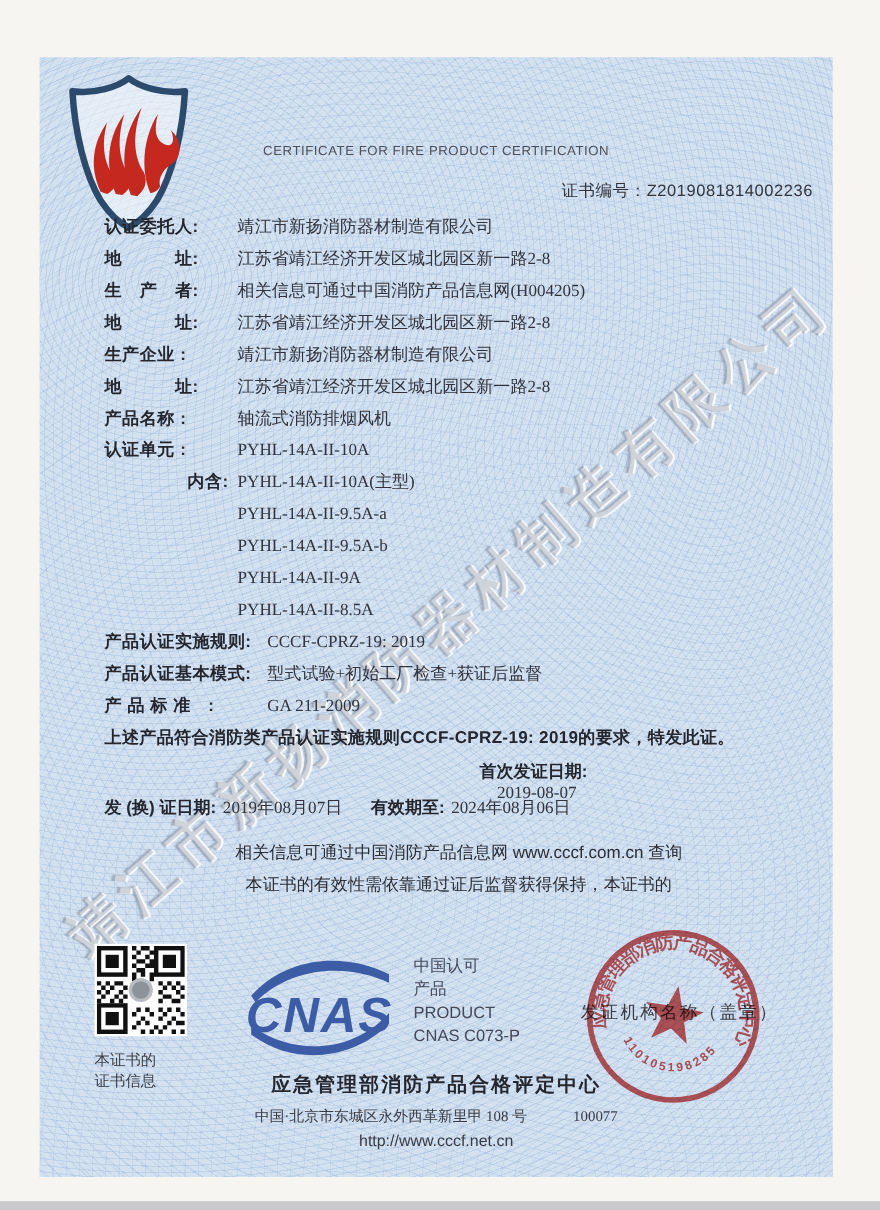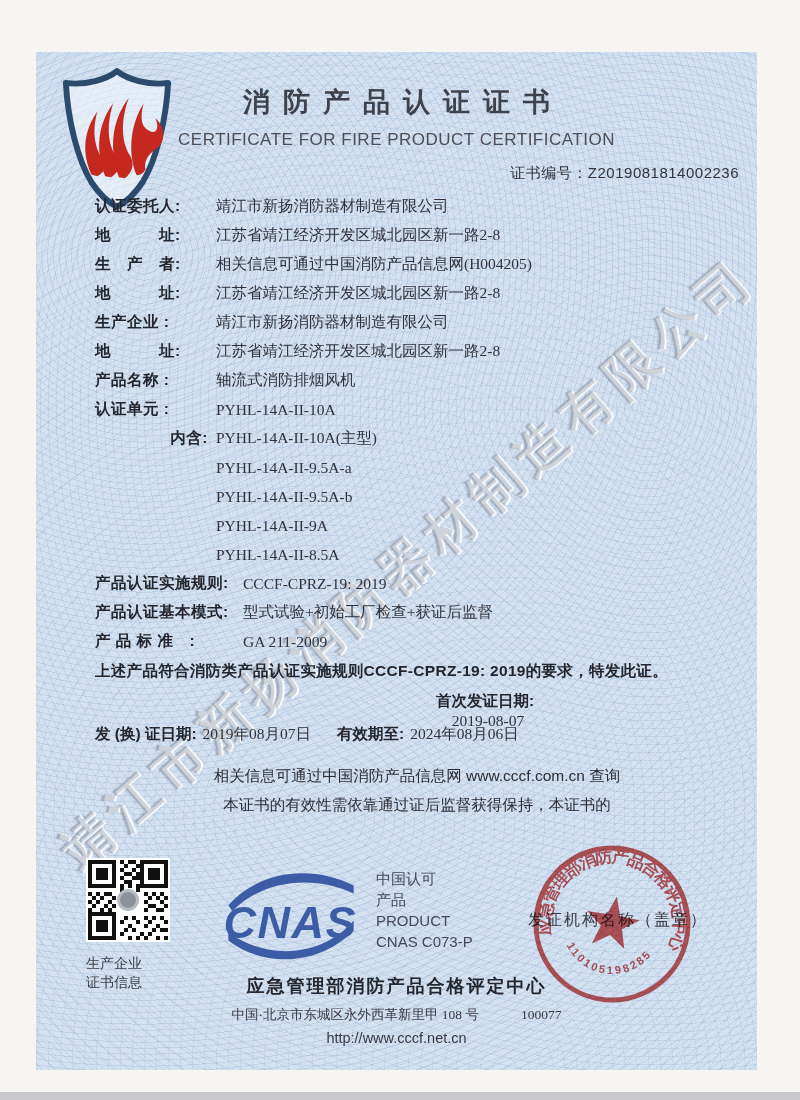--- a/index.html
+++ b/index.html
@@ -24,21 +24,21 @@
     transform:translate(-50%,-50%) rotate(-41deg);
     font-size:52px;font-weight:600;letter-spacing:8px;white-space:nowrap;
     color:rgba(122,132,148,.32);
     text-shadow:1.5px 1.5px 1px rgba(255,255,255,.9), -1px -1px 1px rgba(90,100,120,.22);
     pointer-events:none;
   }
   .logo{position:absolute;left:22px;top:12px;width:118px;height:148px;}
   .title{position:absolute;left:0;top:32px;width:100%;text-align:center;
     font-size:27px;font-weight:600;letter-spacing:13px;color:#3e424c;text-indent:13px;}
   .title-en{position:absolute;left:0;top:78px;width:100%;text-align:center;
-    font-size:17px;letter-spacing:.5px;color:#4c4f58;}
+    font-size:12px;letter-spacing:.5px;color:#4c4f58;}
   .cert-no{position:absolute;right:18px;top:112px;font-size:15px;color:#32353e;letter-spacing:.5px;}
   .fields{position:absolute;left:59px;top:140px;width:644px;font-size:15.5px;}
   .row{display:flex;align-items:center;height:29px;}
   .row .lbl{font-weight:bold;color:#23262e;flex:0 0 auto;width:113px;letter-spacing:.5px;}
   .row .lbl.right{text-align:right;}
   .row.wide .lbl{width:auto;min-width:140px;}
   .row .val{margin-left:8px;color:#30333d;font-family:"Liberation Serif", serif;}
   .statement{font-weight:bold;line-height:29px;color:#23262e;letter-spacing:.3px;}
   .date-row1{margin-top:6px;height:29px;display:flex;align-items:center;padding-left:136px;flex-direction:column;}
   .date-row2{height:29px;display:flex;align-items:center;}
@@ -69,21 +69,20 @@
   <div class="watermark">靖江市新扬消防器材制造有限公司</div>
 
   <svg class="logo" viewBox="0 0 120 146">
     <path d="M60 5 C70 13, 92 20, 112 17 C110 55, 100 95, 86 118 C76 133, 68 139, 60 143 C52 139, 44 133, 34 118 C20 95, 10 55, 8 17 C28 20, 50 13, 60 5 Z" fill="rgba(246,249,252,.55)" stroke="#2c4a6b" stroke-width="6" stroke-linejoin="round"></path>
     <path d="M34 110 C24 88, 26 66, 40 46 C34 68, 38 84, 46 96 C50 103, 47 108, 40 112 Z" fill="#c5281f"></path>
     <path d="M48 112 C38 86, 40 60, 56 38 C48 64, 52 82, 60 94 C64 102, 61 108, 54 113 Z" fill="#c5281f"></path>
     <path d="M62 113 C52 85, 54 56, 72 32 C62 60, 66 80, 74 92 C78 101, 75 108, 68 114 Z" fill="#c5281f"></path>
     <path d="M80 111 C71 90, 73 60, 87 38 C83 54, 85 62, 93 66 C101 70, 103 61, 99 53 C109 61, 110 78, 100 84 C92 89, 87 97, 89 105 C87 109, 83 111, 80 111 Z" fill="#c5281f"></path>
   </svg>
 
-  <div class="title">消防产品认证证书</div>
   <div class="title-en">CERTIFICATE FOR FIRE PRODUCT CERTIFICATION</div>
 
   <div class="cert-no">
     <span>证书编号：</span><span>Z2019081814002236</span>
   </div>
 
   <div class="fields">
     <div class="row">
         <span class="lbl">认证委托人:</span>
         <span class="val">靖江市新扬消防器材制造有限公司</span>
@@ -183,21 +182,21 @@
             <rect x="0" y="52" width="28" height="28"></rect>
               <rect x="4" y="56" width="20" height="20" fill="#ffffff"></rect>
               <rect x="8" y="60" width="12" height="12"></rect>
             <path d="M32 0h4v4h-4z M40 0h4v4h-4z M44 0h4v4h-4z M36 4h4v4h-4z M48 4h4v4h-4z M32 8h4v4h-4z M44 8h4v4h-4z M36 12h4v4h-4z M40 12h4v4h-4z M48 12h4v4h-4z M32 16h4v4h-4z M44 16h4v4h-4z M48 16h4v4h-4z M36 20h4v4h-4z M40 20h4v4h-4z M32 24h4v4h-4z M40 24h4v4h-4z M48 24h4v4h-4z M32 28h4v4h-4z M48 28h4v4h-4z M0 32h4v4h-4z M8 32h4v4h-4z M16 32h4v4h-4z M20 32h4v4h-4z M4 36h4v4h-4z M12 36h4v4h-4z M24 36h4v4h-4z M0 40h4v4h-4z M8 40h4v4h-4z M20 40h4v4h-4z M4 44h4v4h-4z M16 44h4v4h-4z M24 44h4v4h-4z M0 48h4v4h-4z M12 48h4v4h-4z M20 48h4v4h-4z M56 32h4v4h-4z M64 32h4v4h-4z M72 32h4v4h-4z M60 36h4v4h-4z M68 36h4v4h-4z M76 36h4v4h-4z M56 40h4v4h-4z M72 40h4v4h-4z M60 44h4v4h-4z M64 44h4v4h-4z M76 44h4v4h-4z M56 48h4v4h-4z M68 48h4v4h-4z M72 48h4v4h-4z M36 56h4v4h-4z M44 56h4v4h-4z M56 56h4v4h-4z M64 56h4v4h-4z M72 56h4v4h-4z M32 60h4v4h-4z M48 60h4v4h-4z M60 60h4v4h-4z M76 60h4v4h-4z M40 64h4v4h-4z M56 64h4v4h-4z M68 64h4v4h-4z M36 68h4v4h-4z M44 68h4v4h-4z M64 68h4v4h-4z M72 68h4v4h-4z M76 68h4v4h-4z M32 72h4v4h-4z M52 72h4v4h-4z M60 72h4v4h-4z M40 76h4v4h-4z M48 76h4v4h-4z M56 76h4v4h-4z M68 76h4v4h-4z M76 76h4v4h-4z"></path>
           </g>
           <circle cx="40" cy="40" r="11" fill="#b9bcc1"></circle>
           <circle cx="40" cy="40" r="8" fill="#8e939b"></circle>
         </svg>
       </div>
       <div class="qr-caption">
-        <div>生产企业</div>
+        <div>本证书的</div>
         <div>证书信息</div>
       </div>
     </div>
 
     <div class="cnas-col">
       <svg width="138" height="94" viewBox="0 0 140 96">
         <path d="M6 40 C40 2, 95 0, 134 20 L134 28 C96 10, 44 12, 10 46 Z" fill="#3d5ca6"></path>
         <path d="M6 68 C45 96, 100 94, 134 56 L134 66 C98 102, 42 104, 6 76 Z" fill="#3d5ca6"></path>
         <text x="1" y="74" font-size="46" font-weight="bold" font-style="italic" letter-spacing="-1" textLength="134" fill="#3d5ca6" font-family="Liberation Sans, sans-serif">CNAS</text>
       </svg>

